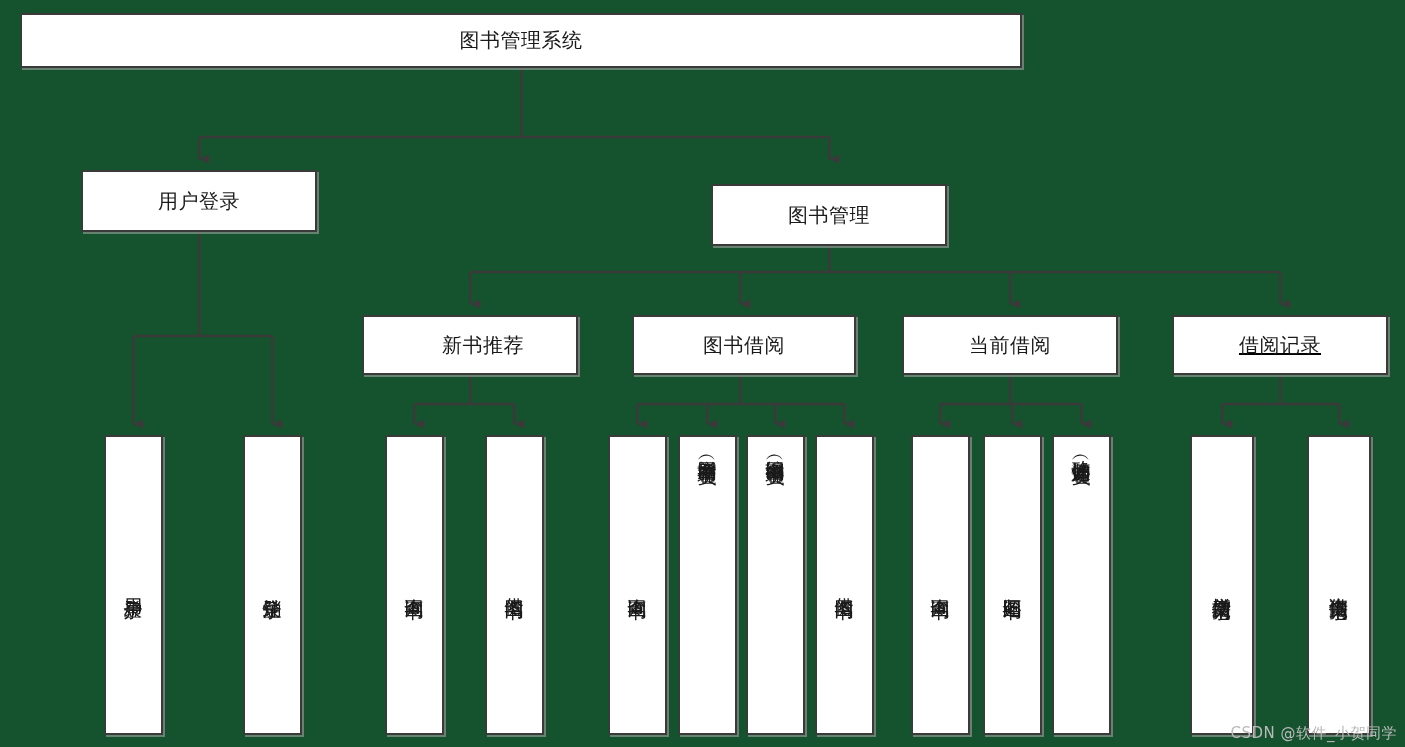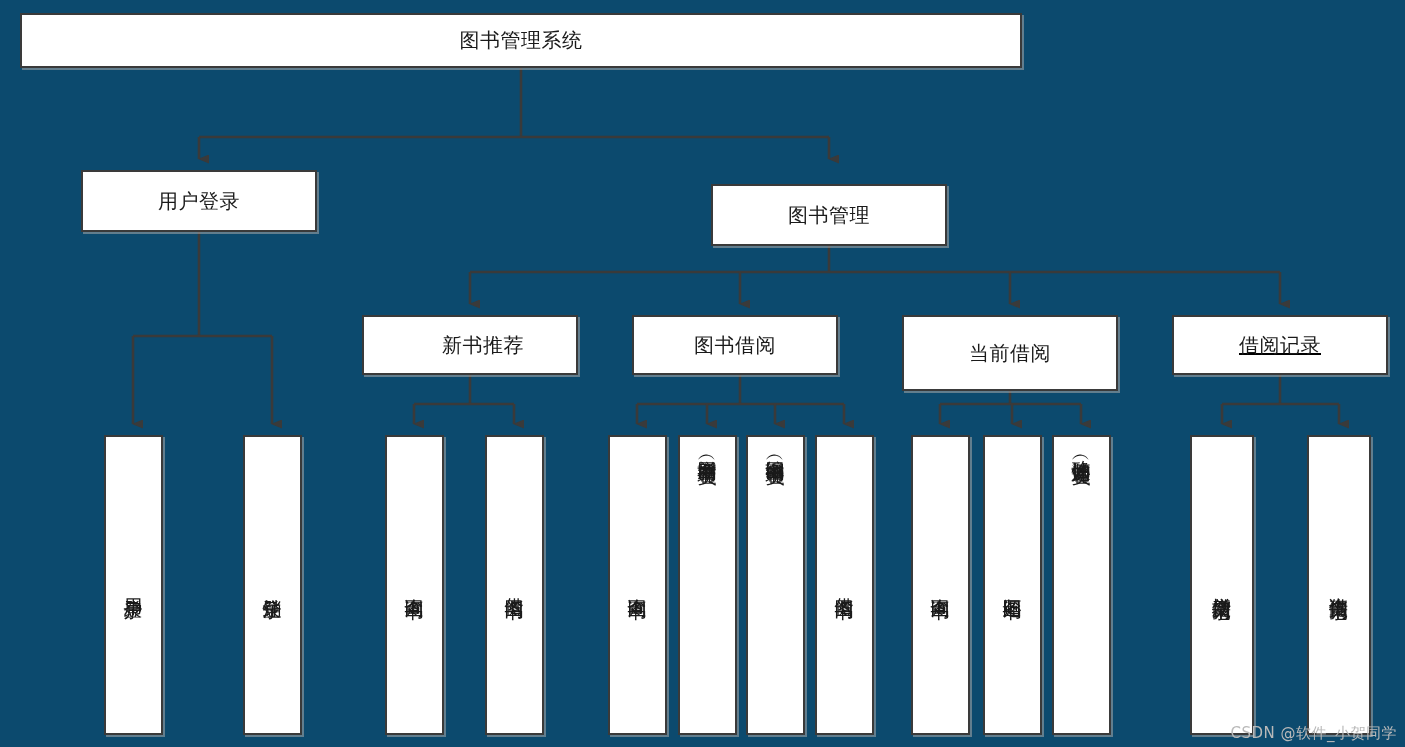--- a/index.html
+++ b/index.html
@@ -10,21 +10,21 @@
   body {
     width: 1405px;
     height: 747px;
     font-family: "DejaVu Sans", "Liberation Sans", sans-serif;
     overflow: hidden;
   }
   #diagram-root {
     position: relative;
     width: 1405px;
     height: 747px;
-    background: #0c4a6e;
+    background: #14532d;
   }
   #diagram-svg {
     position: absolute;
     top: 0;
     left: 0;
     width: 1405px;
     height: 747px;
   }
   .node-box {
     position: absolute;
@@ -127,24 +127,24 @@
       </div>
       <div class="node-box horizontal" style="left: 81px; top: 170px; width: 236px; height: 62px;">
         <span class="node-label">用户登录</span>
       </div>
       <div class="node-box horizontal" style="left: 711px; top: 184px; width: 236px; height: 62px;">
         <span class="node-label">图书管理</span>
       </div>
       <div class="node-box horizontal" style="left: 362px; top: 315px; width: 216px; height: 60px; padding-left: 26px;">
         <span class="node-label">新书推荐</span>
       </div>
-      <div class="node-box horizontal" style="left: 632px; top: 315px; width: 206px; height: 60px; align-items: center;">
+      <div class="node-box horizontal" style="left: 632px; top: 315px; width: 224px; height: 60px; align-items: center;">
         <span class="node-label">图书借阅</span>
       </div>
-      <div class="node-box horizontal" style="left: 902px; top: 315px; width: 216px; height: 76px;">
+      <div class="node-box horizontal" style="left: 902px; top: 315px; width: 216px; height: 60px;">
         <span class="node-label">当前借阅</span>
       </div>
       <div class="node-box horizontal" style="left: 1172px; top: 315px; width: 216px; height: 60px; text-decoration: underline;">
         <span class="node-label">借阅记录</span>
       </div>
       <div class="node-box vertical centered" style="left: 104px; top: 435px; width: 59px; height: 300px;">
         <span class="node-label">用户登录</span>
       </div>
       <div class="node-box vertical centered" style="left: 243px; top: 435px; width: 59px; height: 300px;">
         <span class="node-label">注销登录</span>

